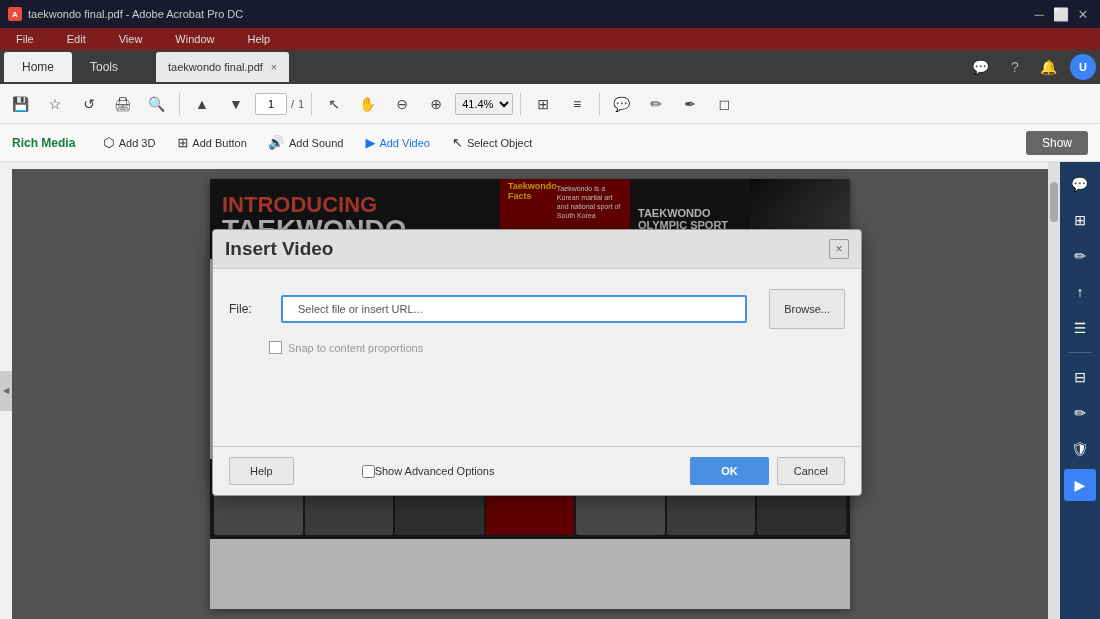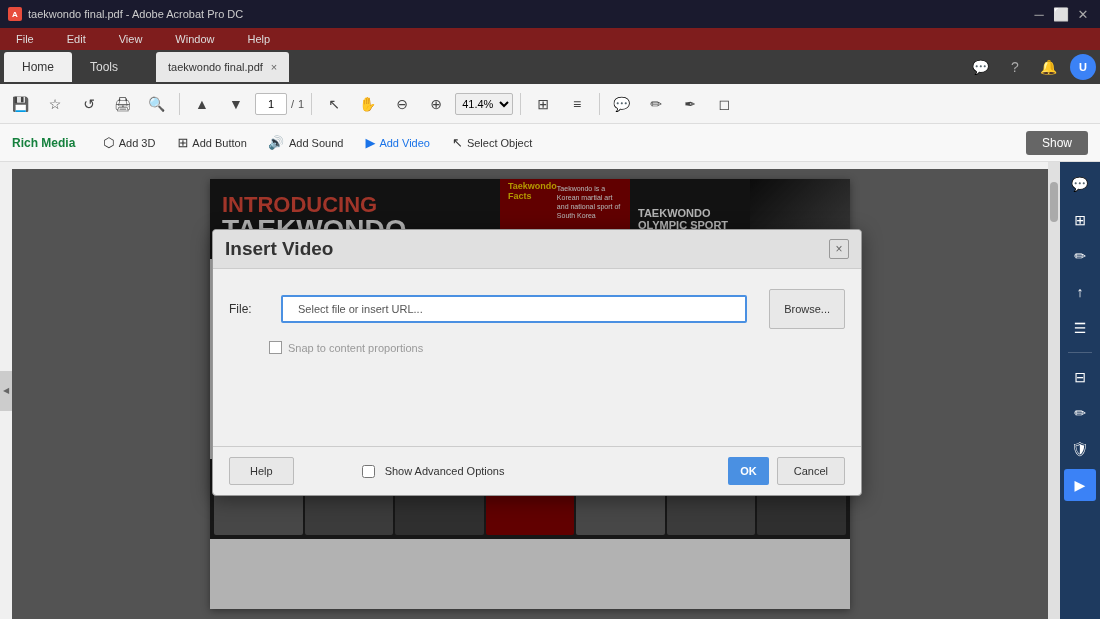--- a/index.html
+++ b/index.html
@@ -324,27 +324,27 @@
     .dialog-help-btn {
       height: 28px;
       padding: 0 20px;
       background: #e8e8e8;
       border: 1px solid #bbb;
       border-radius: 2px;
       cursor: pointer;
       font-size: 11px;
       color: #333;
     }
-    .dialog-show-adv { display: flex; gap: 10px; margin-left: 60px; }
+    .dialog-show-adv { display: flex; gap: 0; margin-left: 60px; }
     .dialog-show-adv input[type=checkbox] { width: 13px; height: 13px; }
     .dialog-show-adv-label { font-size: 11px; color: #333; }
     .dialog-ok-btn {
       margin-left: auto;
       height: 28px;
-      padding: 0 12px;
+      padding: 0 31px;
       background: #4a90e2;
       border: none;
       border-radius: 2px;
       cursor: pointer;
       font-size: 11px;
       color: white;
       font-weight: 600;
     }
     .dialog-cancel-btn {
       height: 28px;

